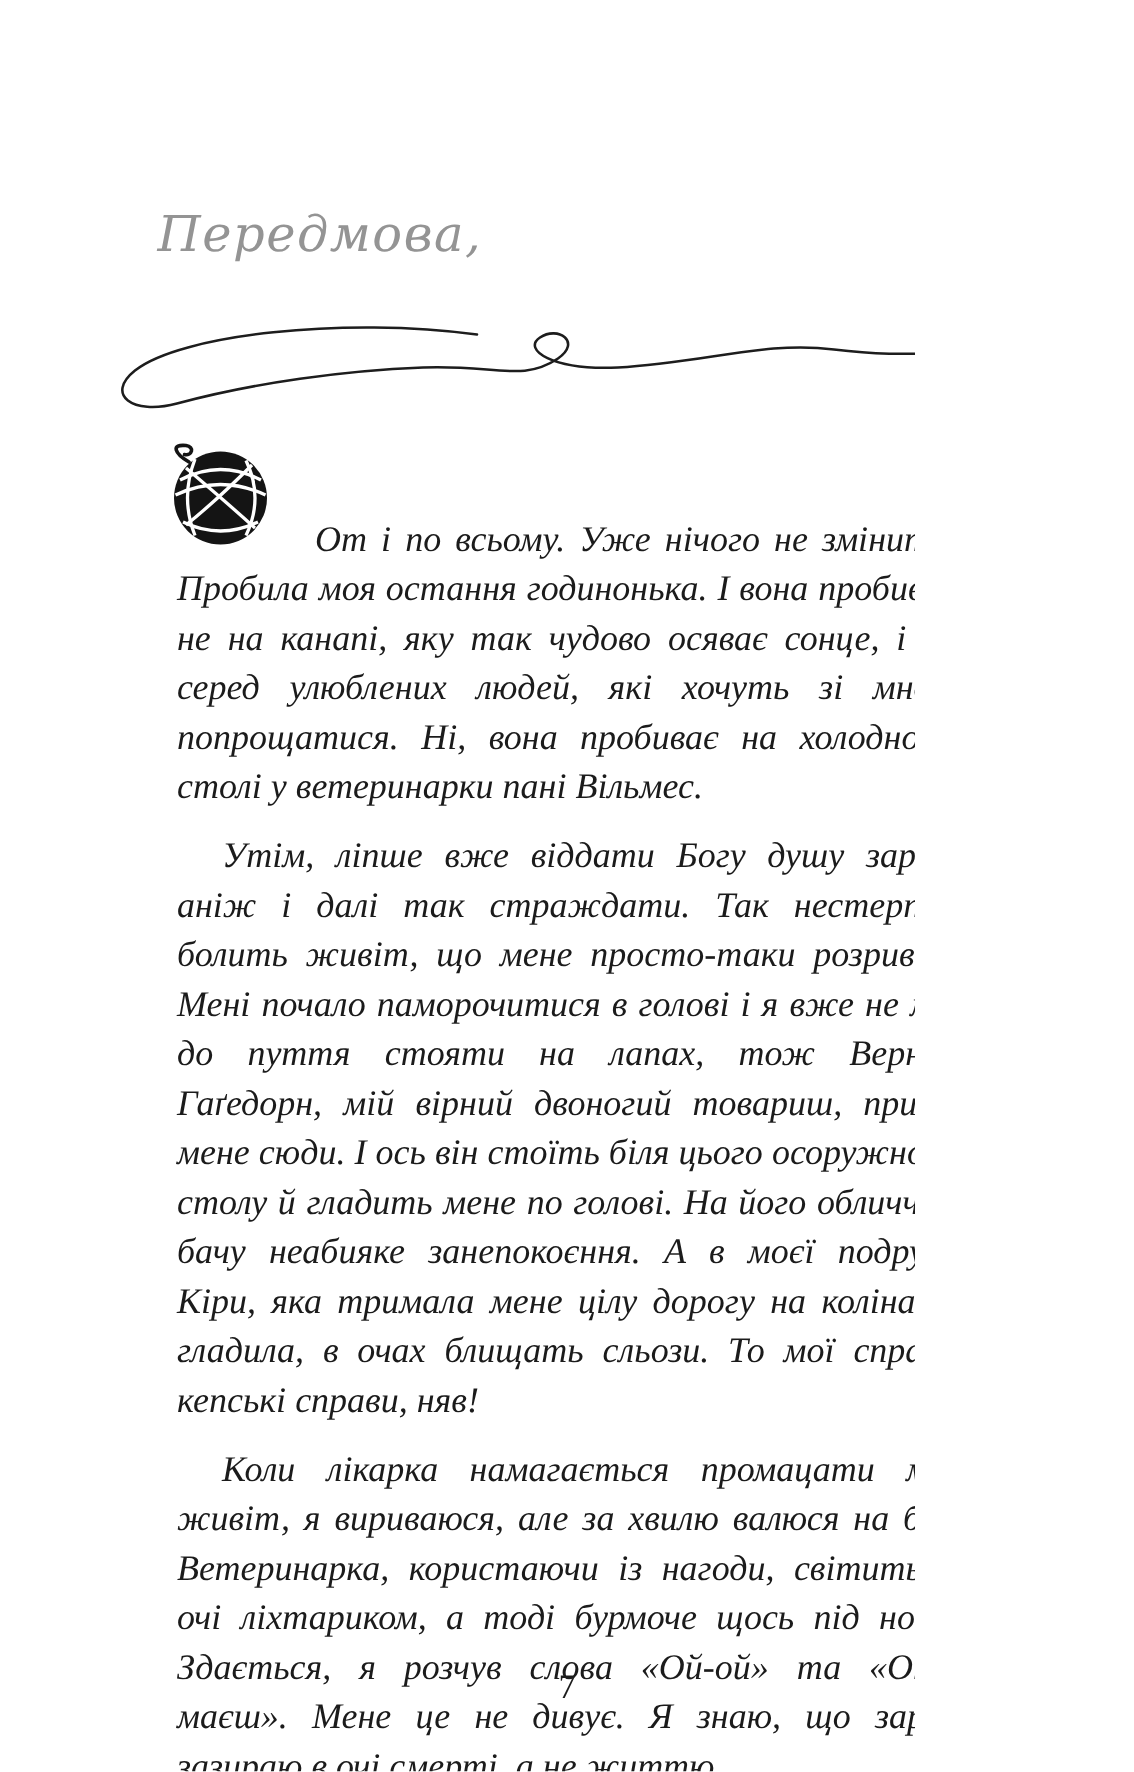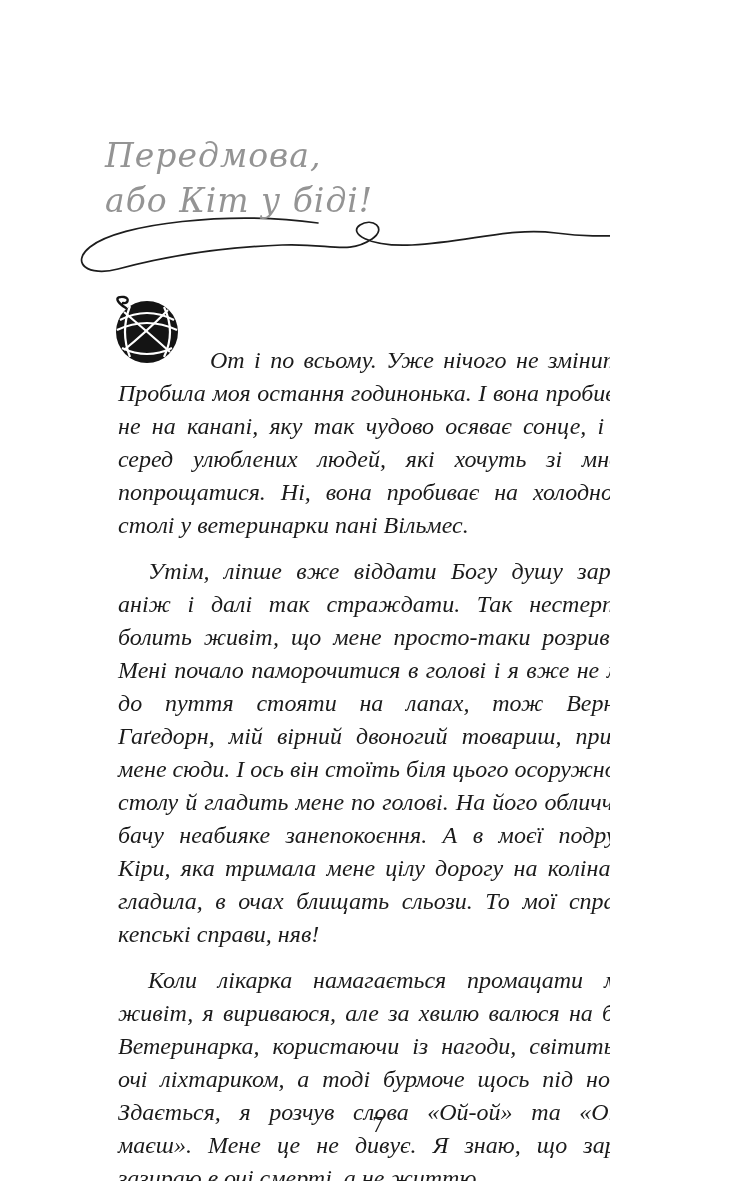--- a/index.html
+++ b/index.html
@@ -115,21 +115,20 @@
     <ellipse cx="60" cy="162" rx="35" ry="9" fill="#141414"></ellipse>
 
     <path d="M86 165
              C 102 184, 107 205, 98 222
              C 92 233, 76 235, 74 226
              C 73 219, 82 216, 86 221" fill="none" stroke="#141414" stroke-width="12" stroke-linecap="round"></path>
   </svg>
 
   <h1 class="chapter-heading">
     <span>Передмова,</span>
-    <span>або Кіт у біді!</span>
   </h1>
 
   <svg class="yarn-svg" viewBox="0 0 72 72" xmlns="http://www.w3.org/2000/svg" aria-hidden="true">
 
     <path d="M16 14 C 6 8, 4 2, 14 3 C 20 4, 18 10, 13 9" fill="none" stroke="#141414" stroke-width="2.4" stroke-linecap="round"></path>
     <circle cx="37" cy="38" r="31" fill="#141414"></circle>
 
     <path d="M10 26 Q 37 12 64 26" fill="none" stroke="#ffffff" stroke-width="2.2"></path>
     <path d="M7 36 Q 37 22 67 36" fill="none" stroke="#ffffff" stroke-width="2.2"></path>
     <path d="M12 54 Q 37 66 62 54" fill="none" stroke="#ffffff" stroke-width="2.2"></path>

